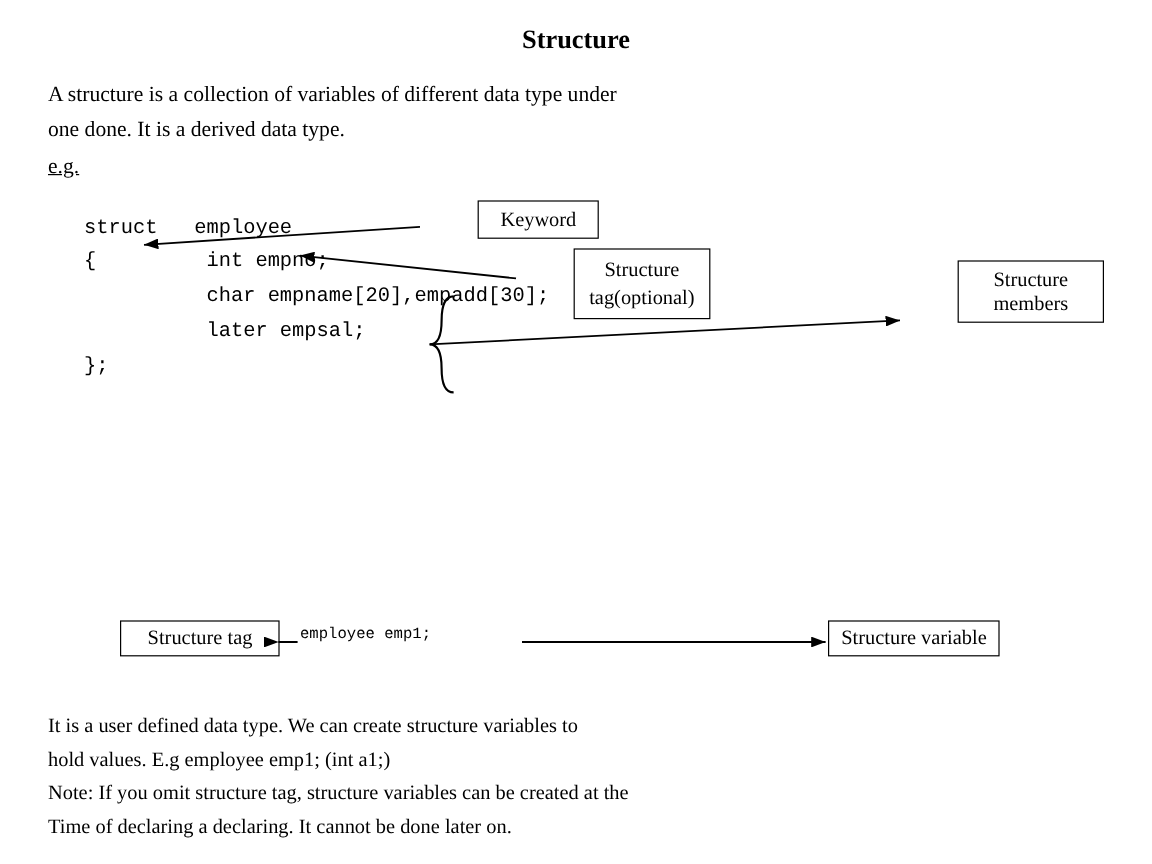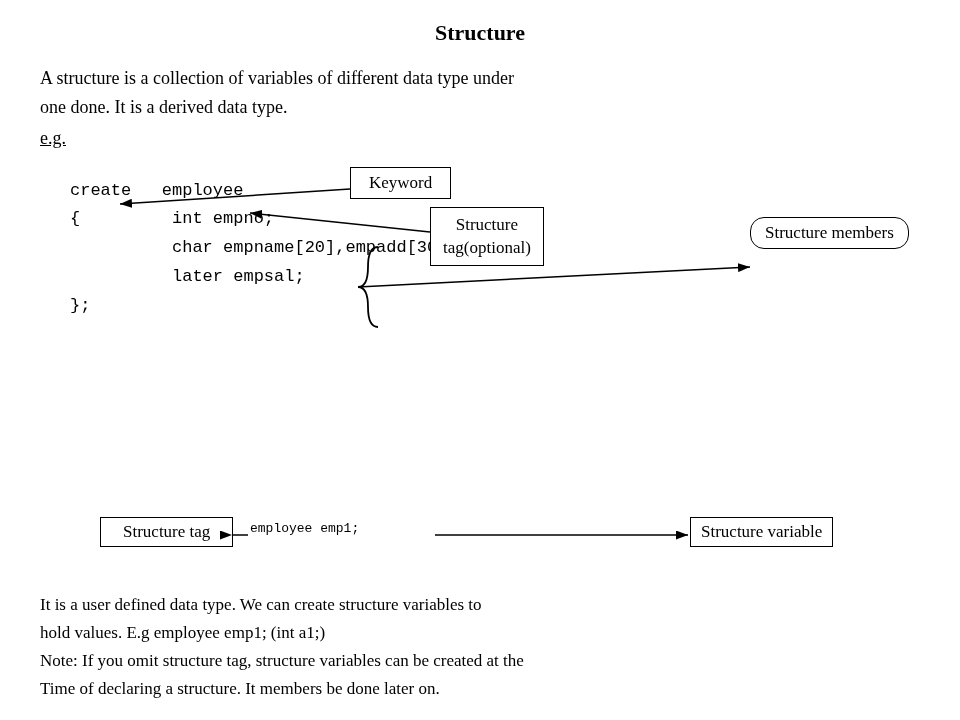--- a/index.html
+++ b/index.html
@@ -46,37 +46,37 @@
       white-space: pre;
     }
     
     .label-box {
       position: absolute;
       border: 1.5px solid #000;
       background: #fff;
       padding: 4px 10px;
       font-size: 17px;
       text-align: center;
+      margin-left: 48px;
     }
     .keyword-box {
       top: 10px;
       left: 310px;
       padding: 5px 18px;
     }
     .tag-box {
       top: 50px;
       left: 390px;
       padding: 5px 12px;
       line-height: 1.4;
     }
     .members-box {
       top: 60px;
       left: 710px;
       padding: 5px 14px;
-      border-radius: 14px;
     }
     
     .arrows-svg {
       position: absolute;
       top: 0;
       left: 0;
       width: 100%;
       height: 100%;
       pointer-events: none;
     }
@@ -129,21 +129,21 @@
   <span>A structure is a collection of variables of different  data type under</span><br>
   <span>one  done.  It is a derived data type.</span>
 </div>
 <div class="eg-label">
   <span>e.g.</span>
 </div>
 
 <div class="diagram-section">
 
   <div class="code-block">
-    <div class="code-line">create   employee</div>
+    <div class="code-line">struct   employee</div>
     <div class="code-line">{         int empno;</div>
     <div class="code-line">          char empname[20],empadd[30];</div>
     <div class="code-line">          later empsal;</div>
     <div class="code-line">};</div>
   </div>
 
   <div class="label-box keyword-box">
     <span>Keyword</span>
   </div>
 
@@ -208,14 +208,14 @@
   </svg>
 
 </div>
 
 <div class="bottom-text">
   <p><span>It is a user defined data type. We can create structure variables to</span></p>
   <p><span>hold values.  E.g  employee emp1;  (int a1;)</span></p>
   <p>
     <span class="note-italic">Note</span><span>: If you omit structure tag, structure variables can be created at the</span>
   </p>
-  <p><span>Time of declaring a structure. It members be done later on.</span></p>
+  <p><span>Time of declaring a declaring. It cannot be done later on.</span></p>
 </div>
 
 </body></html>

